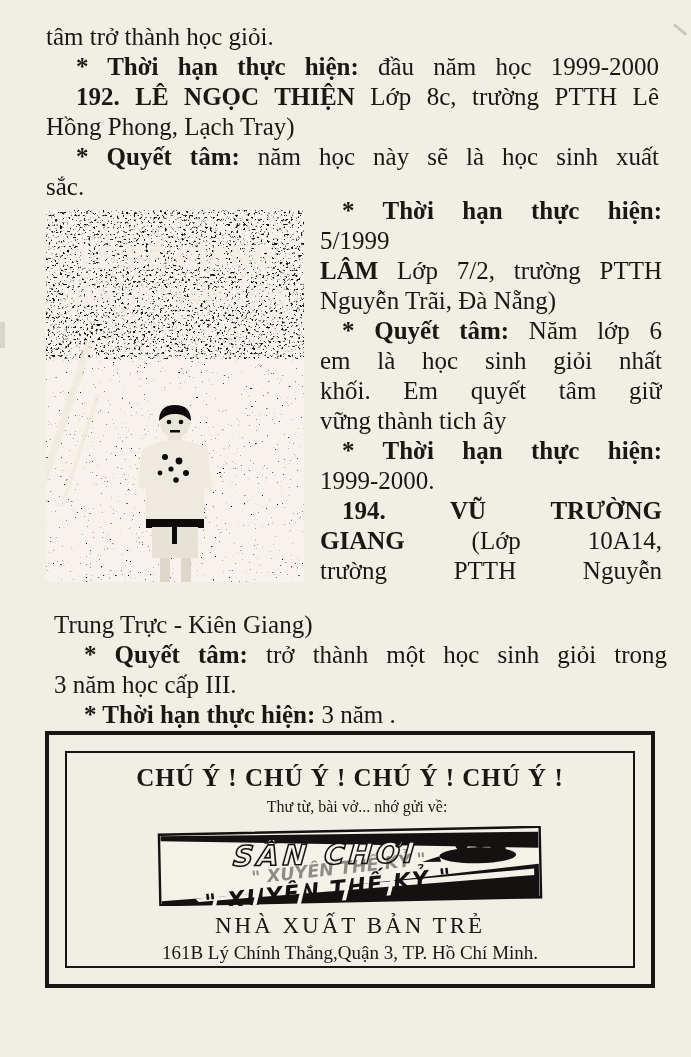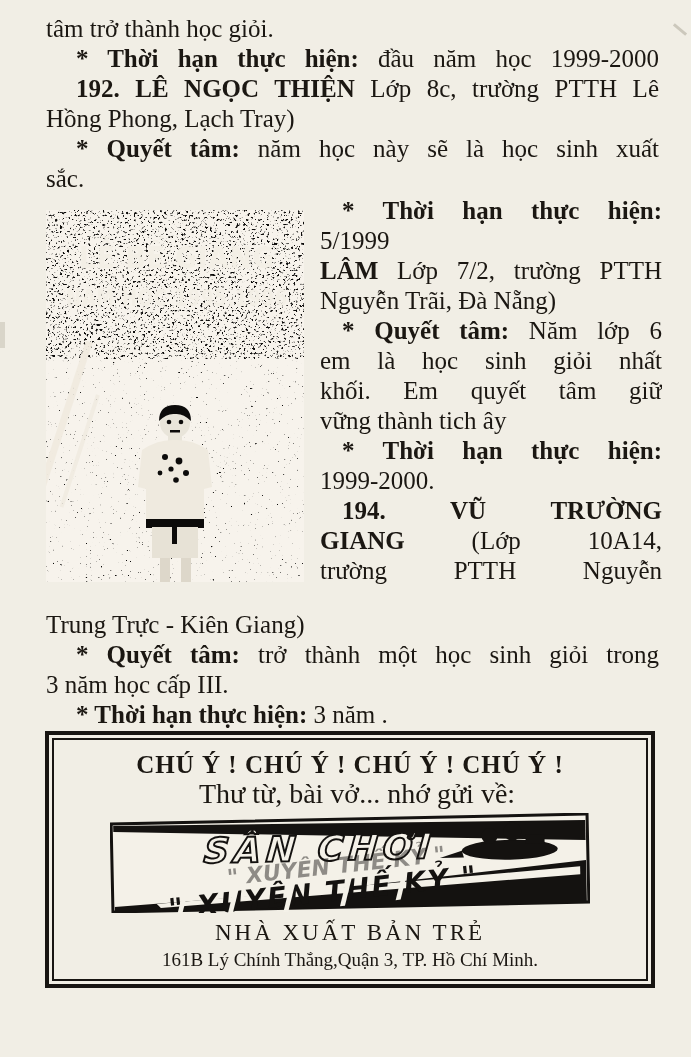--- a/index.html
+++ b/index.html
@@ -9,36 +9,36 @@
     color:#1b1712;
     font-family:"Liberation Serif","DejaVu Serif",serif;
   }
   .block{position:absolute;}
   .line{font-size:25px;line-height:30px;height:30px;overflow:hidden;}
   .j{text-align:justify;text-align-last:justify;}
   .ind{text-indent:30px;}
   .rc .ind{text-indent:22px;}
   .b{font-weight:bold;}
 
-  #top-block{left:46px;top:14px;width:613px;}
+  #top-block{left:46px;top:22px;width:613px;}
   #photo{left:46px;top:210px;width:258px;height:372px;}
   #right-col{left:320px;top:196px;width:342px;}
-  #mid-block{left:46px;top:610px;width:613px;}
+  #mid-block{left:54px;top:610px;width:613px;}
 
   #ad{
     left:45px;top:731px;width:610px;height:257px;box-sizing:border-box;
-    border:4px solid #181512;padding:3px;
+    border:4px solid #181512;padding:16px;
   }
   .ad-inner{
     box-sizing:border-box;width:100%;height:100%;
     border:2px solid #181512;
     display:flex;flex-direction:column;align-items:center;
   }
   .ad-attention{margin-top:10px;font-weight:bold;font-size:25px;line-height:30px;letter-spacing:1px;}
-  .ad-note{font-size:28px;line-height:28px;margin-left:14px;}
+  .ad-note{font-size:16px;line-height:28px;margin-left:14px;}
   .ad-logo{margin-top:5px;}
   .ad-publisher{margin-top:6px;font-size:23px;line-height:27px;letter-spacing:3px;}
   .ad-address{font-size:19px;line-height:27px;}
 
   .artifact{position:absolute;}
   .a1{left:672px;top:28px;width:16px;height:3px;background:#ccc8bc;transform:rotate(40deg);}
   .a2{left:0;top:322px;width:5px;height:26px;background:#d9d5c9;}
 </style>
 </head>
 <body>

